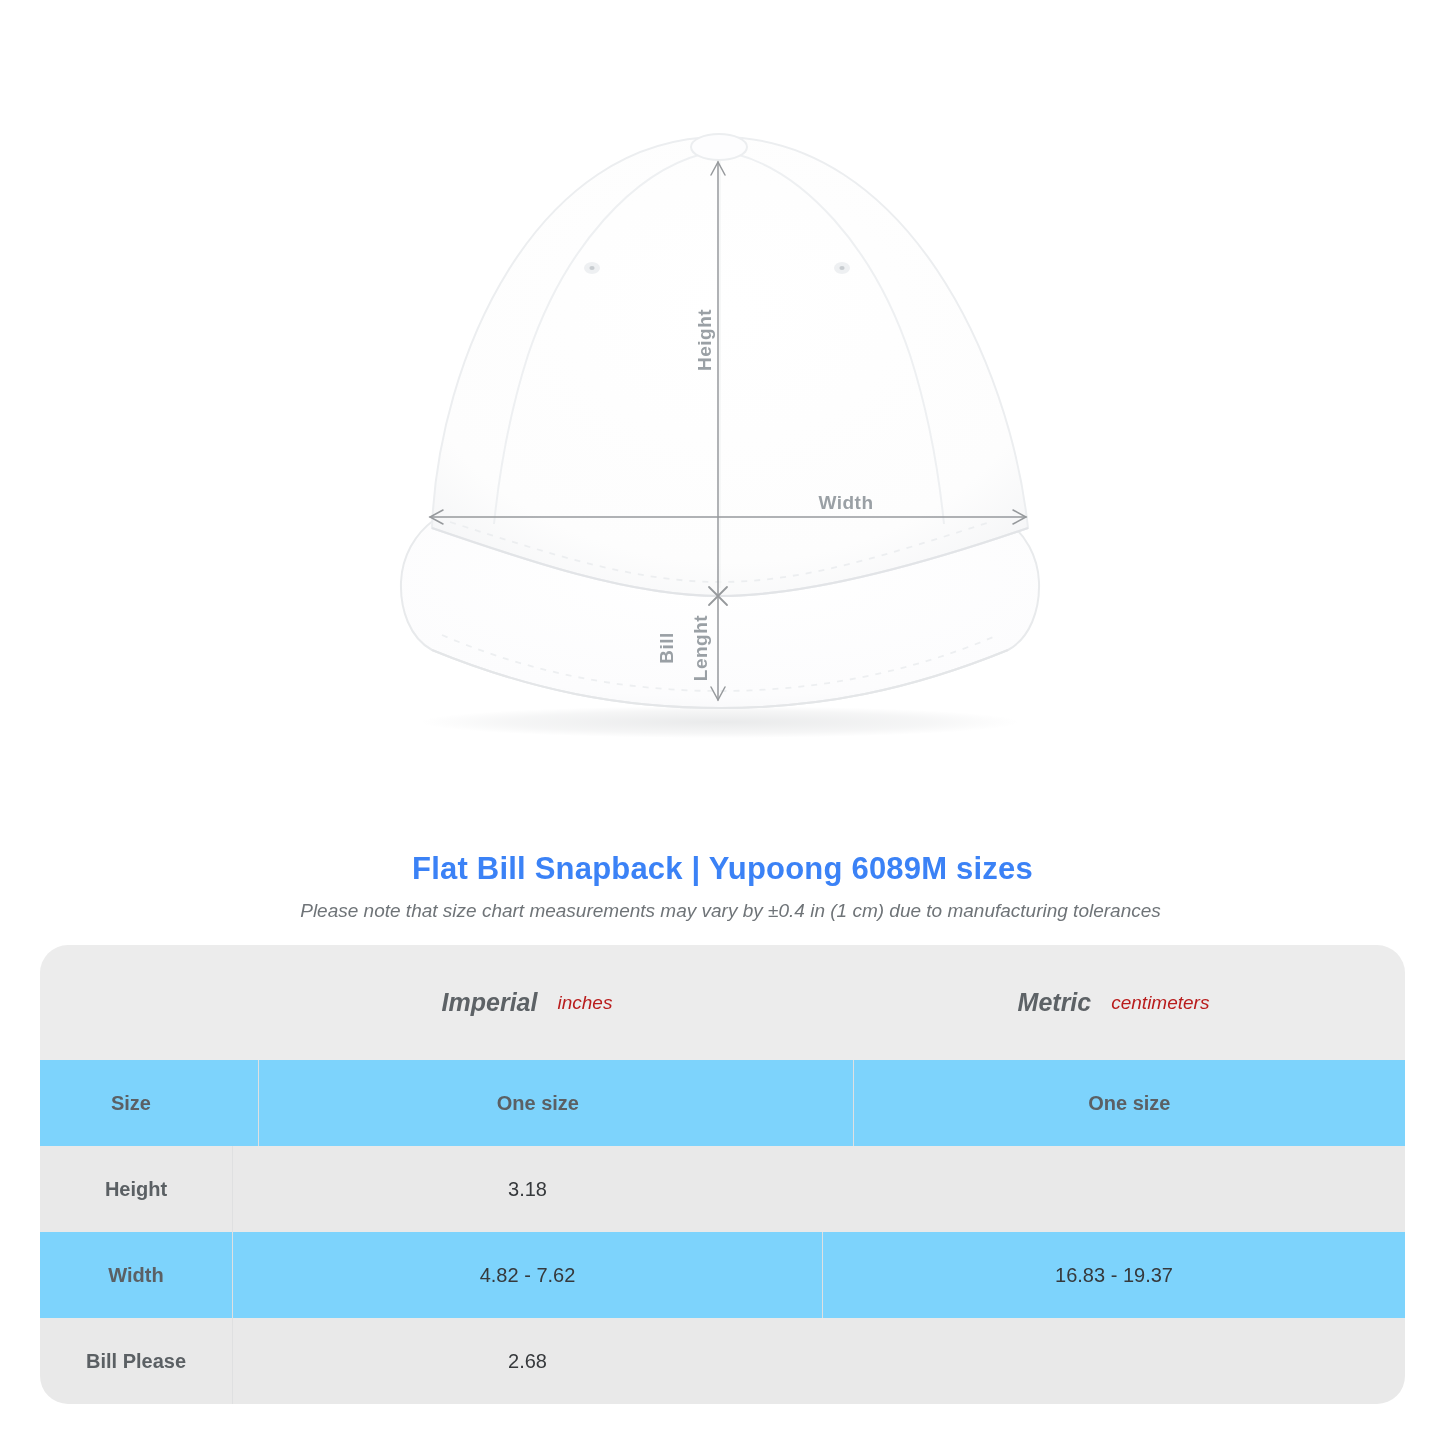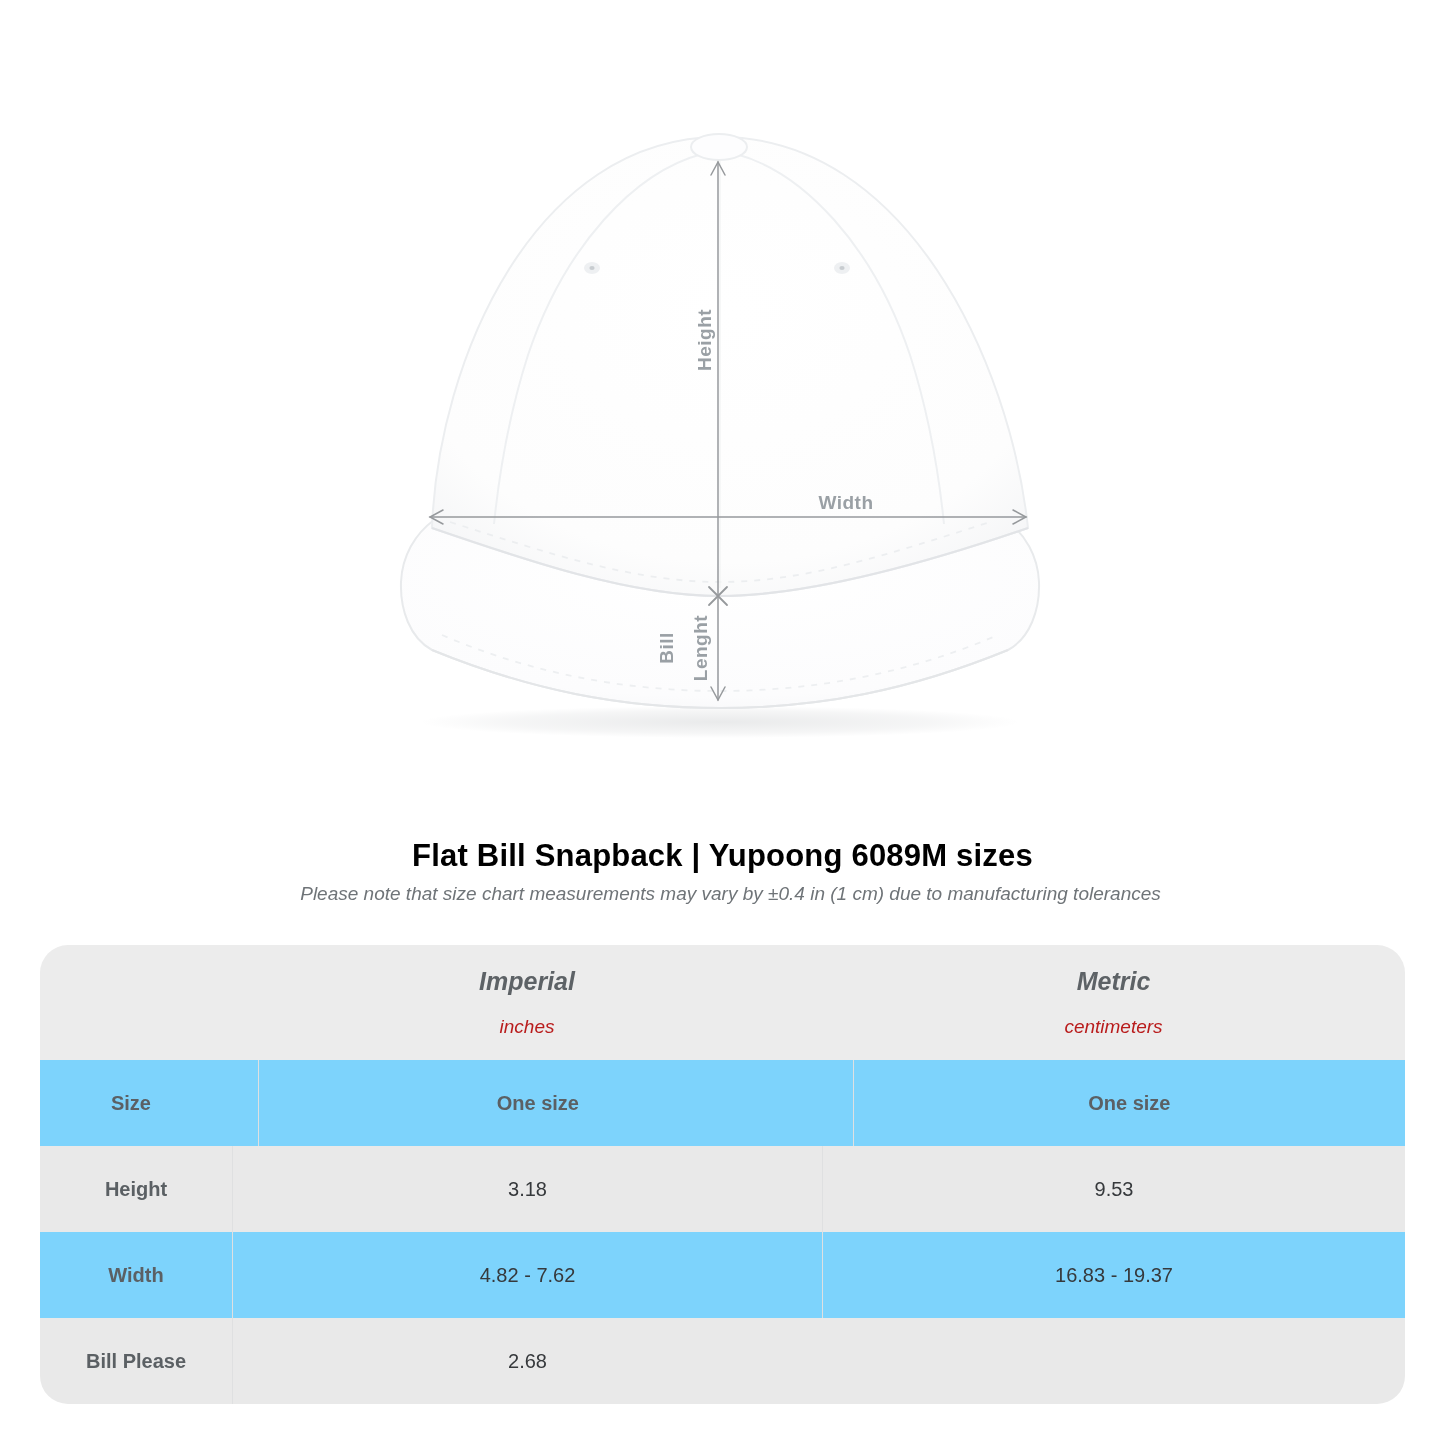--- a/index.html
+++ b/index.html
@@ -23,24 +23,24 @@
     height: 660px;
   }
   .title-block {
     position: absolute;
     top: 838px;
     left: 0;
     width: 1445px;
     text-align: center;
   }
   .page-title {
-    margin: 0;
+    margin: 13px;
     font-size: 31px;
     font-weight: bold;
-    color: #000000;
+    color: #3b82f6;
     letter-spacing: 0.2px;
   }
   .page-subtitle {
     margin: 9px 0 0 16px;
     font-size: 19px;
     font-style: italic;
     color: #6f7478;
   }
   .size-table {
     position: absolute;
@@ -50,21 +50,21 @@
     border-radius: 28px;
     overflow: hidden;
   }
   .thead {
     display: flex;
     height: 115px;
     background: #ECECEC;
   }
   .hcell {
     display: flex;
-    flex-direction: column;
+    flex-direction: row;
     justify-content: center;
     align-items: center;
     gap: 20px;
   }
   .hcell.c1 { width: 192px; }
   .hcell.c2 { width: 590px; }
   .hcell.c3 { width: 583px; }
   .hlabel {
     font-size: 25px;
     font-weight: bold;
@@ -224,21 +224,20 @@
 
     <div class="trow">
       <div class="cell c1">Size</div>
       <div class="cell c2 emph">One size</div>
       <div class="cell c3 emph">One size</div>
     </div>
 
     <div class="trow alt">
       <div class="cell c1">Height</div>
       <div class="cell c2">3.18</div>
-      <div class="cell c3">9.53</div>
     </div>
 
     <div class="trow">
       <div class="cell c1">Width</div>
       <div class="cell c2">4.82 - 7.62</div>
       <div class="cell c3">16.83 - 19.37</div>
     </div>
 
     <div class="trow alt">
       <div class="cell c1">Bill Please</div>

